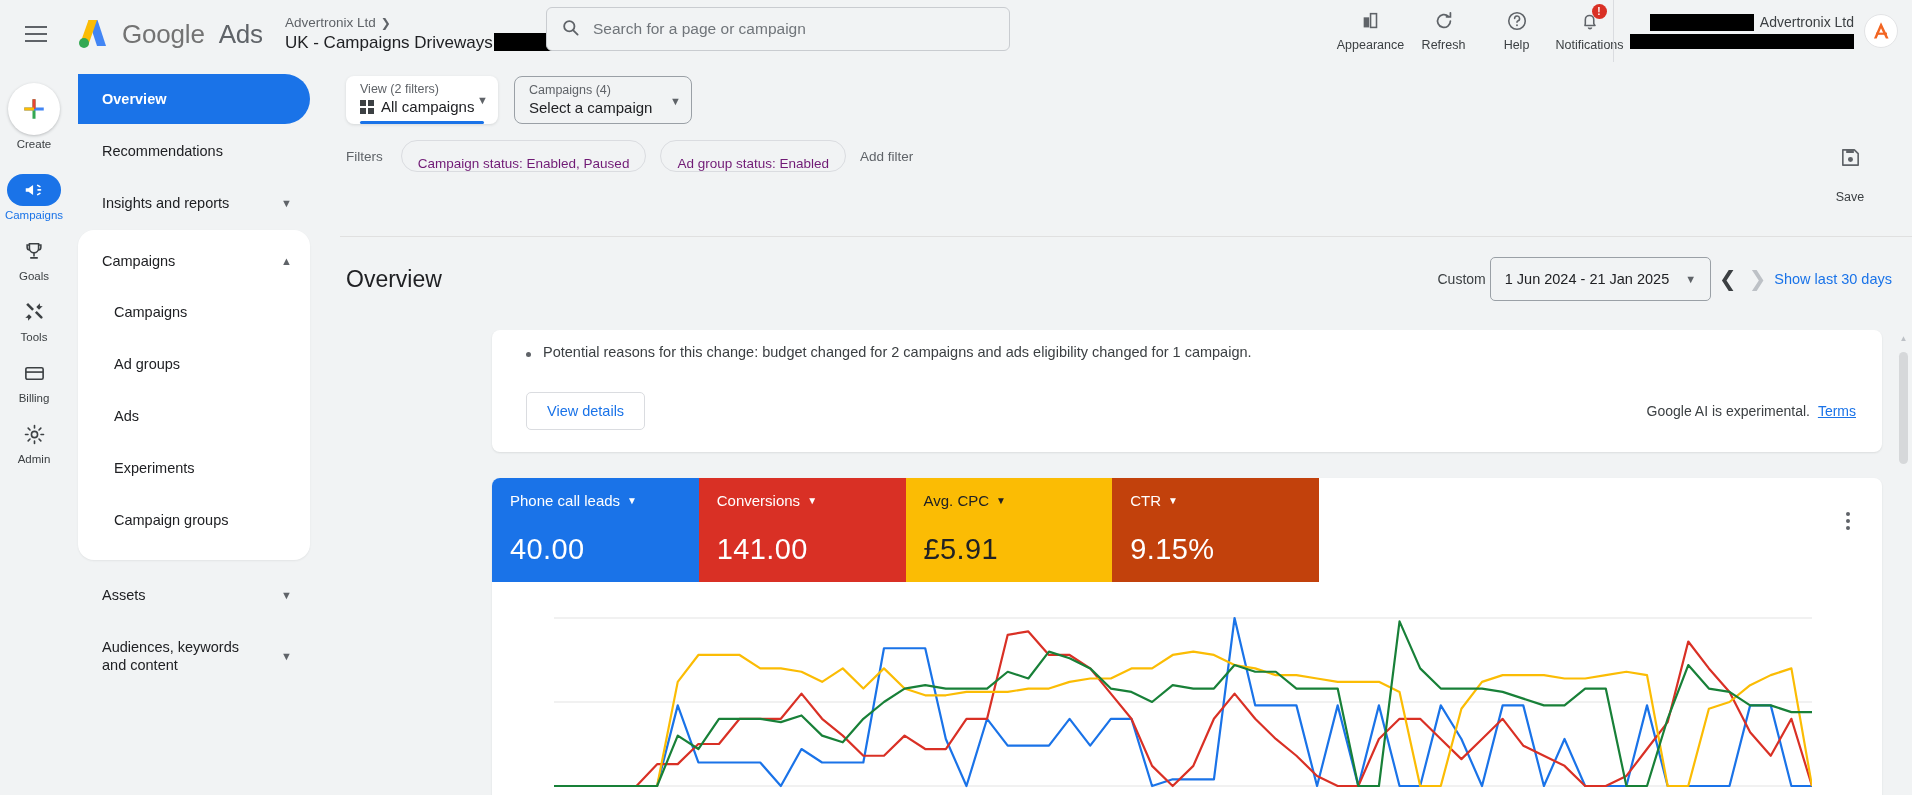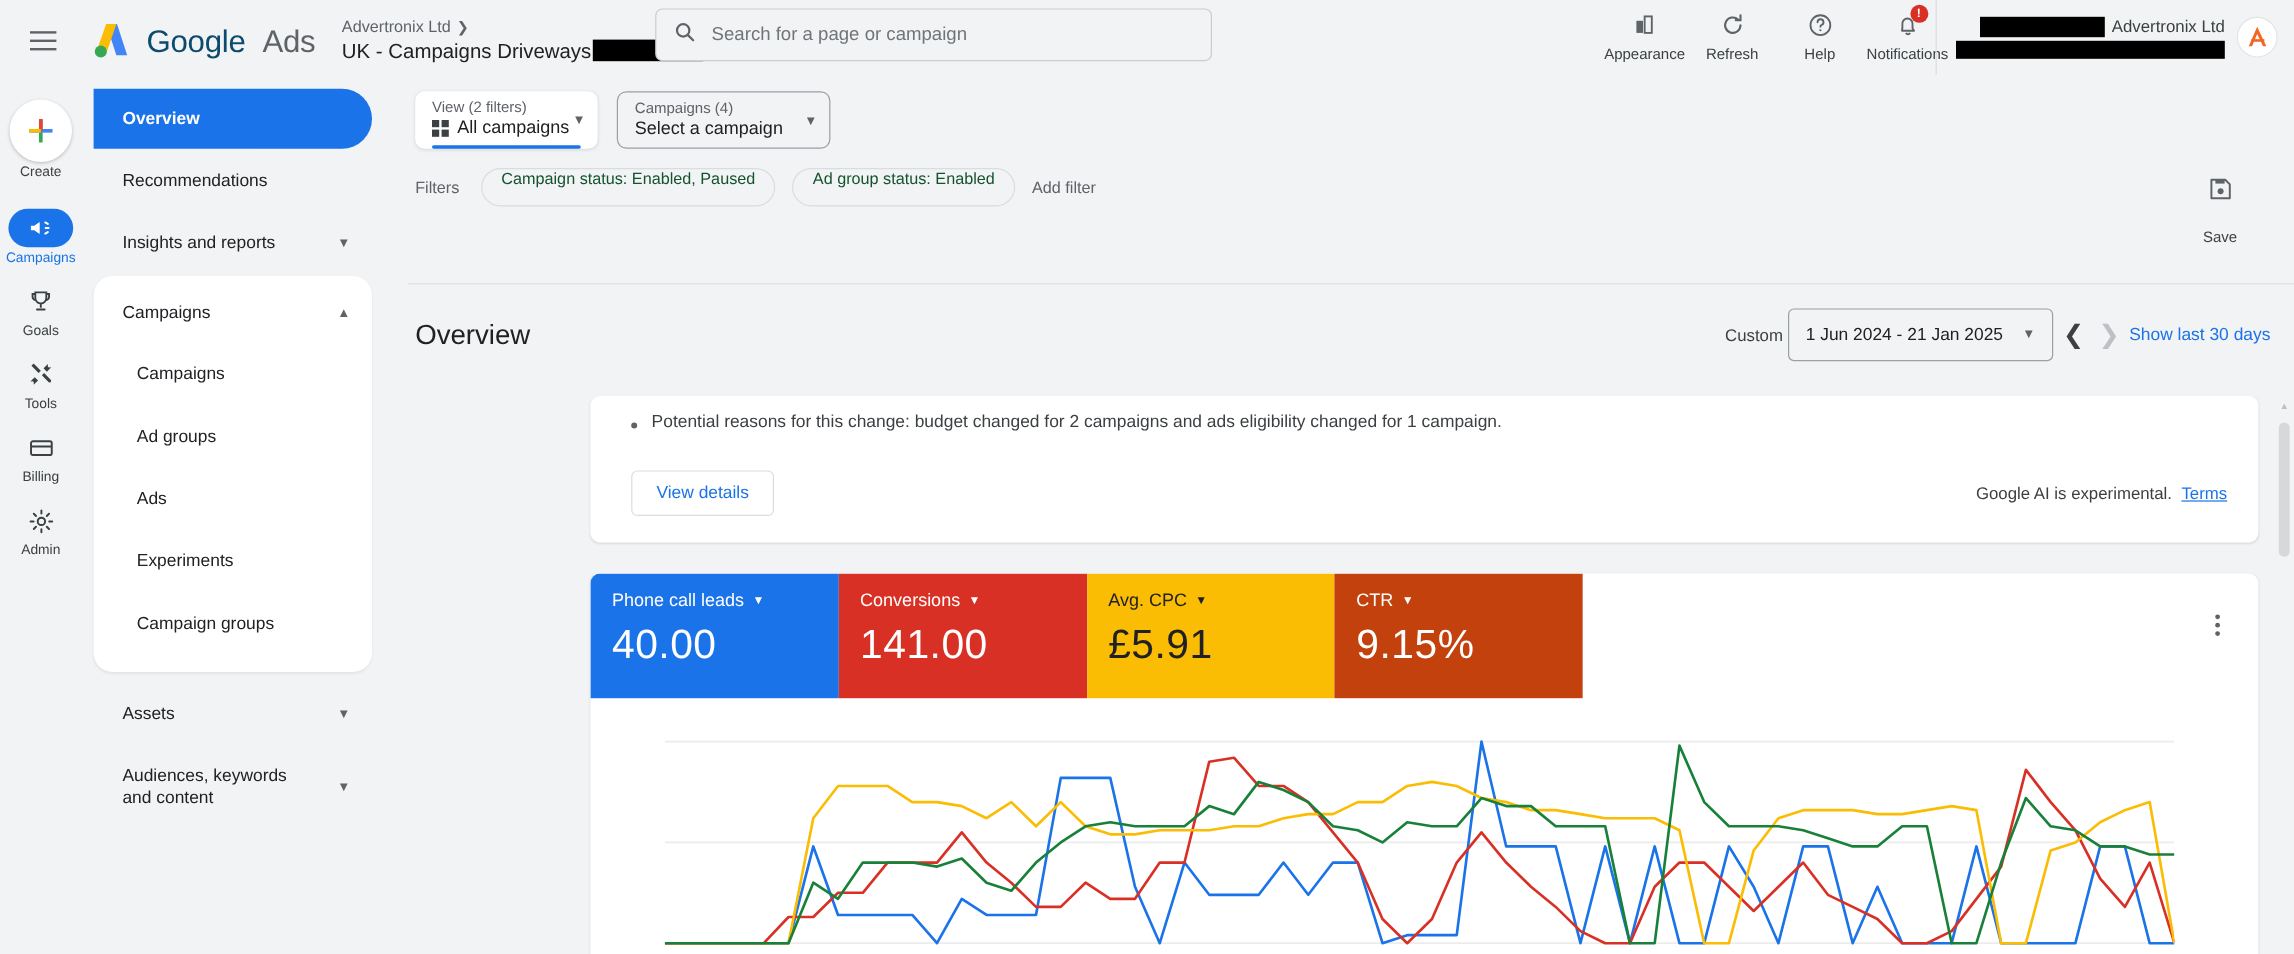--- a/index.html
+++ b/index.html
@@ -24,21 +24,21 @@
     align-items: center; gap: 5px; cursor: pointer; border-radius: 50%;
   }
   .hamburger span { display:block; width: 22px; height: 2px; background: #5f6368; }
 
   .brand { display: flex; align-items: center; margin-left: 22px; }
   .brand-logo { width: 36px; height: 34px; position: relative; }
   .brand-text {
     margin-left: 10px; font-size: 26px; color: #5f6368; letter-spacing: -0.2px;
     white-space: nowrap;
   }
-  .brand-text .g { color: #0c4a6e; font-weight: 400; }
+  .brand-text .g { color: #737373; font-weight: 400; }
 
   .acct { margin-left: 22px; line-height: 1.25; }
   .acct-top { font-size: 13.5px; color: #5f6368; display: flex; align-items: center; gap: 5px;}
   .acct-top .chev { font-size: 12px; color: #5f6368; }
   .acct-bottom { font-size: 17px; color: #202124; display: flex; align-items: center; }
   .redact { background: #000; display: inline-block; }
 
   .searchwrap {
     position: absolute; left: 546px; top: 7px;
     width: 464px; height: 44px;
@@ -139,22 +139,22 @@
   .sel-bot { font-size: 15px; color: #202124; display: flex; align-items: center; gap: 7px; margin-top: 2px;}
   .sel-caret { position: absolute; right: 10px; top: 18px; color: #5f6368; font-size: 11px; }
   .sel-underline { position:absolute; left: 14px; right: 14px; bottom: 0; height: 3px; background: #1a73e8; border-radius: 2px;}
   .grid-ico { display:inline-grid; grid-template-columns: 6px 6px; grid-template-rows: 6px 6px; gap:2px;}
   .grid-ico i { background:#3c4043; display:block; }
 
   .filterrow { display: flex; align-items: center; gap: 14px; padding: 16px 0 0 6px; }
   .filter-label { font-size: 13.5px; color: #5f6368; margin-right: 4px;}
   .chip {
     border: 1px solid #dadce0; border-radius: 18px; height: 32px;
-    display: flex; align-items: flex-start; padding: 0 16px;
-    font-size: 13.5px; color: #14532d; cursor: pointer; background:#f1f3f4;
+    display: flex; align-items: flex-end; padding: 0 16px;
+    font-size: 13.5px; color: #701a75; cursor: pointer; background:#f1f3f4;
   }
   .addfilter { font-size: 13.5px; color: #5f6368; cursor: pointer; }
 
   .saveblock {
     position: absolute; right: 26px; top: 78px; width: 72px;
     display: flex; flex-direction: column; align-items: center; gap: 17px; cursor: pointer;
   }
   .saveblock .slbl { font-size: 12.5px; color: #3c4043; }
 
   .hdr-divider { position:absolute; left: 0; right: 0; top: 168px; height: 1px; background: #e0e0e0; }
@@ -190,21 +190,21 @@
     display: flex; align-items: center; font-size: 14.5px; color: #1a73e8;
     font-weight: 500; cursor: pointer; background: #fff;
   }
   .ai-note { margin-left: auto; font-size: 14px; color: #3c4043; }
   .ai-note a { color: #1a73e8; }
 
   .metrics-card { margin-top: 26px; position: relative; padding-bottom: 16px; }
   .tiles { display: flex; height: 104px; border-radius: 8px 0 0 0; overflow: hidden; width: 827px; }
   .tile { flex: 1; padding: 14px 18px 0 18px; color: #fff; cursor: pointer; }
   .tile .tname { font-size: 15px; display: flex; align-items: center; gap: 7px; }
-  .tile .tval { font-size: 34px; margin-top: 9px; font-weight: 400; letter-spacing: .4px; }
+  .tile .tval { font-size: 29px; margin-top: 24px; font-weight: 400; letter-spacing: .4px; }
   .tile.amber .tname, .tile.amber .tval { color: #202124; }
   .kebab {
     position: absolute; right: 24px; top: 34px; width: 20px; cursor: pointer;
     display: flex; flex-direction: column; align-items: center; gap: 3px;
   }
   .kebab i { width: 4px; height: 4px; border-radius: 50%; background: #5f6368; display: block;}
 
   .chartwrap { position: relative; margin: 26px 70px 6px 62px; height: 190px; }
 
   .scrollbar {

